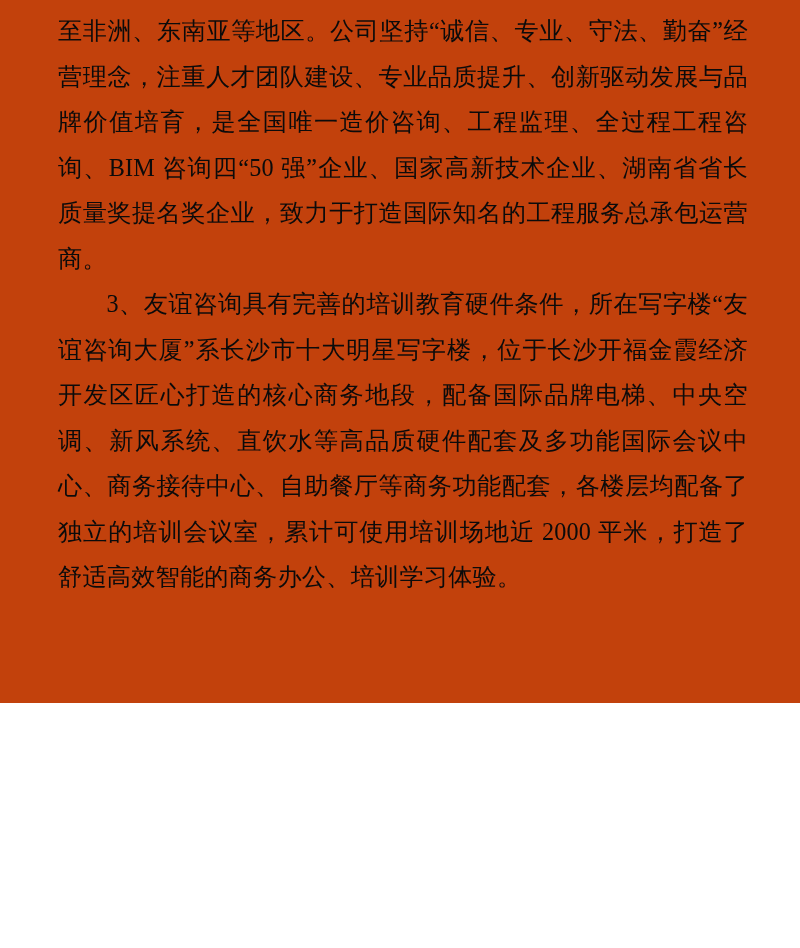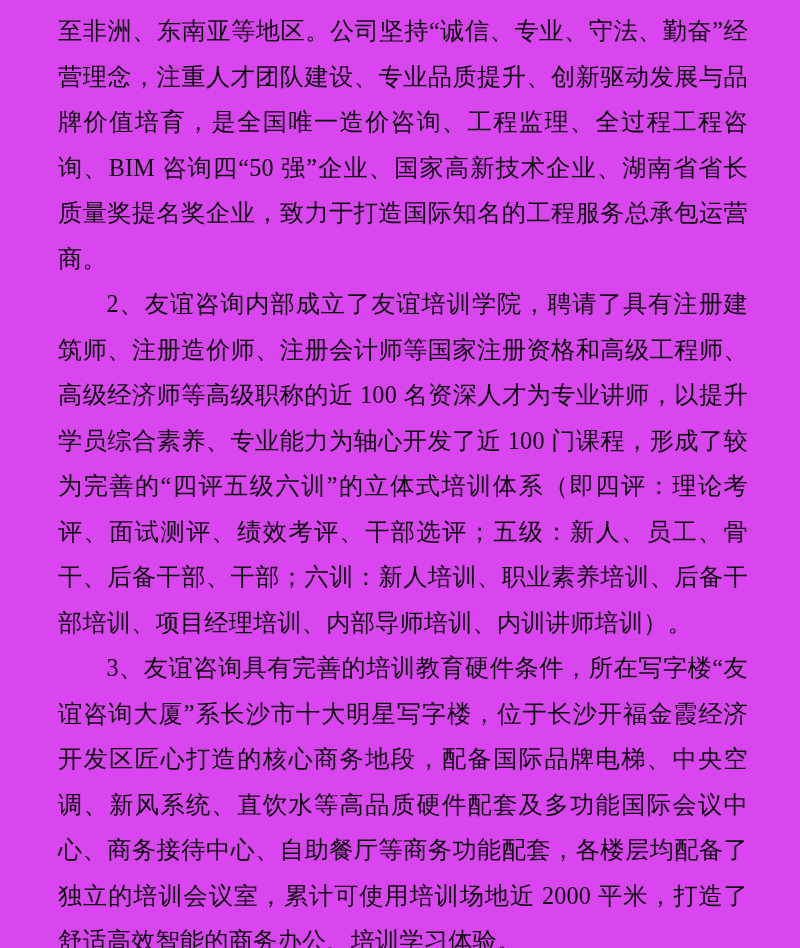--- a/index.html
+++ b/index.html
@@ -10,23 +10,23 @@
     width: 800px;
     height: 948px;
     background: #ffffff;
     font-family: "Liberation Serif", "DejaVu Serif", serif;
     color: #000000;
     overflow: hidden;
   }
   .page {
     box-sizing: border-box;
     width: 800px;
-    height: 948px;
+    height: 703px;
     padding: 8px 52px 0 58px;
-    background: #d946ef;
+    background: #c2410c;
   }
   .doc-body {
     display: block;
   }
   p.para {
     margin: 0 0 0 0;
     font-size: 24.2px;
     line-height: 45.5px;
     text-align: justify;
     text-justify: inter-ideograph;
@@ -40,17 +40,16 @@
   p.para + p.para {
     margin-top: 0;
   }
 </style>
 </head>
 <body>
 
 <div class="page">
   <div class="doc-body">
     <p class="para">至非洲、东南亚等地区。公司坚持“诚信、专业、守法、勤奋”经营理念，注重人才团队建设、专业品质提升、创新驱动发展与品牌价值培育，是全国唯一造价咨询、工程监理、全过程工程咨询、BIM 咨询四“50 强”企业、国家高新技术企业、湖南省省长质量奖提名奖企业，致力于打造国际知名的工程服务总承包运营商。</p>
-    <p class="para indent">2、友谊咨询内部成立了友谊培训学院，聘请了具有注册建筑师、注册造价师、注册会计师等国家注册资格和高级工程师、高级经济师等高级职称的近 100 名资深人才为专业讲师，以提升学员综合素养、专业能力为轴心开发了近 100 门课程，形成了较为完善的“四评五级六训”的立体式培训体系（即四评：理论考评、面试测评、绩效考评、干部选评；五级：新人、员工、骨干、后备干部、干部；六训：新人培训、职业素养培训、后备干部培训、项目经理培训、内部导师培训、内训讲师培训）。</p>
     <p class="para indent">3、友谊咨询具有完善的培训教育硬件条件，所在写字楼“友谊咨询大厦”系长沙市十大明星写字楼，位于长沙开福金霞经济开发区匠心打造的核心商务地段，配备国际品牌电梯、中央空调、新风系统、直饮水等高品质硬件配套及多功能国际会议中心、商务接待中心、自助餐厅等商务功能配套，各楼层均配备了独立的培训会议室，累计可使用培训场地近 2000 平米，打造了舒适高效智能的商务办公、培训学习体验。</p>
 
   </div>
 </div>
 
 </body></html>

